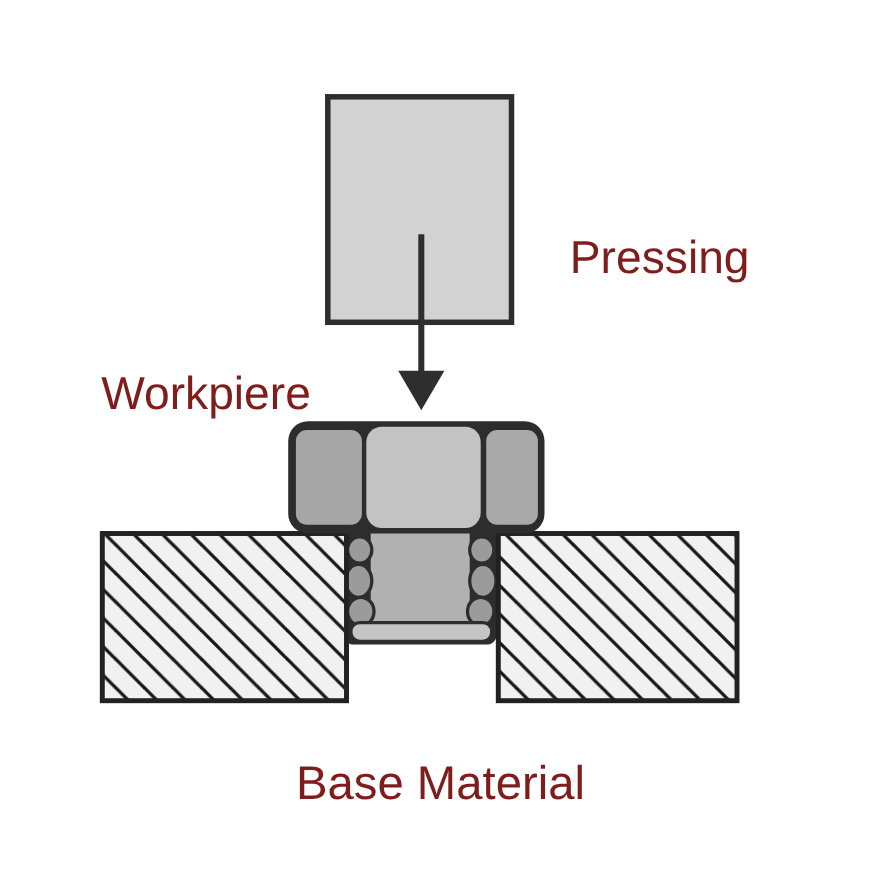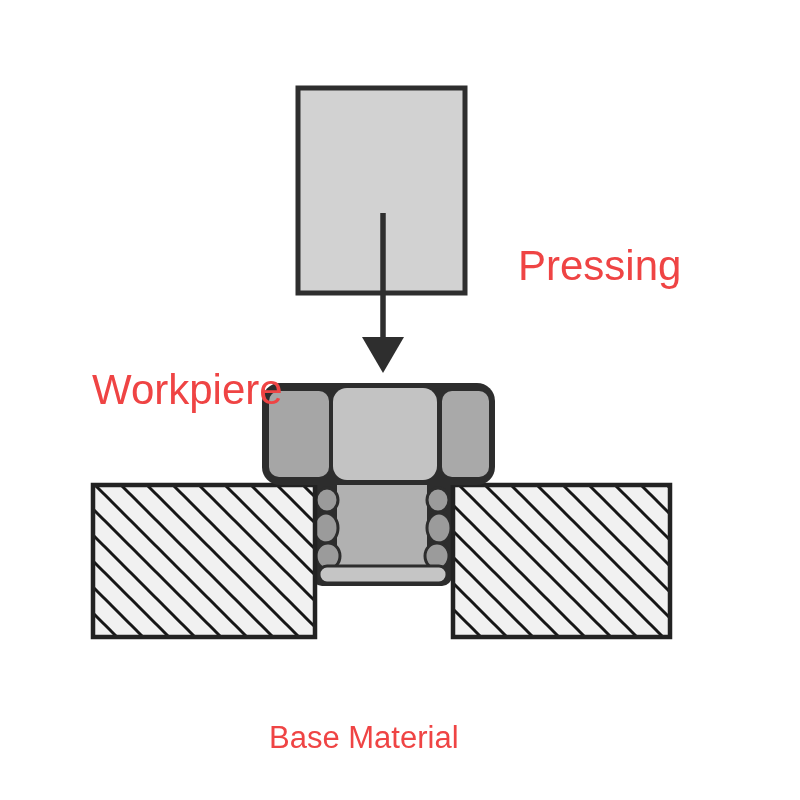--- a/index.html
+++ b/index.html
@@ -15,31 +15,30 @@
     overflow: hidden;
     font-family: "Liberation Sans", sans-serif;
   }
   #diagram-svg {
     position: absolute;
     left: 0;
     top: 0;
   }
   .diagram-label {
     position: absolute;
-    color: #ef4444;
+    color: #7f1d1d;
     font-size: 42px;
     line-height: 1.1;
     white-space: nowrap;
     letter-spacing: 0px;
-    margin-top: 32px;
   }
   #label-pressing   { left: 518px; top: 211px; }
   #label-workpiece  { left: 92px;  top: 335px; text-align: center; }
   #label-nut        { left: 549px; top: 405px; }
-  #label-base       { left: 269px; top: 689px; font-size: 31px; }
+  #label-base       { left: 269px; top: 689px; font-size: 43px; }
 </style>
 </head>
 <body>
 
 <div id="canvas">
 
   <svg id="diagram-svg" width="800" height="800" viewBox="0 0 800 800">
     <defs>
       <pattern id="hatch" width="26" height="26" patternUnits="userSpaceOnUse">
         <rect width="26" height="26" fill="#f1f1f1"></rect>

